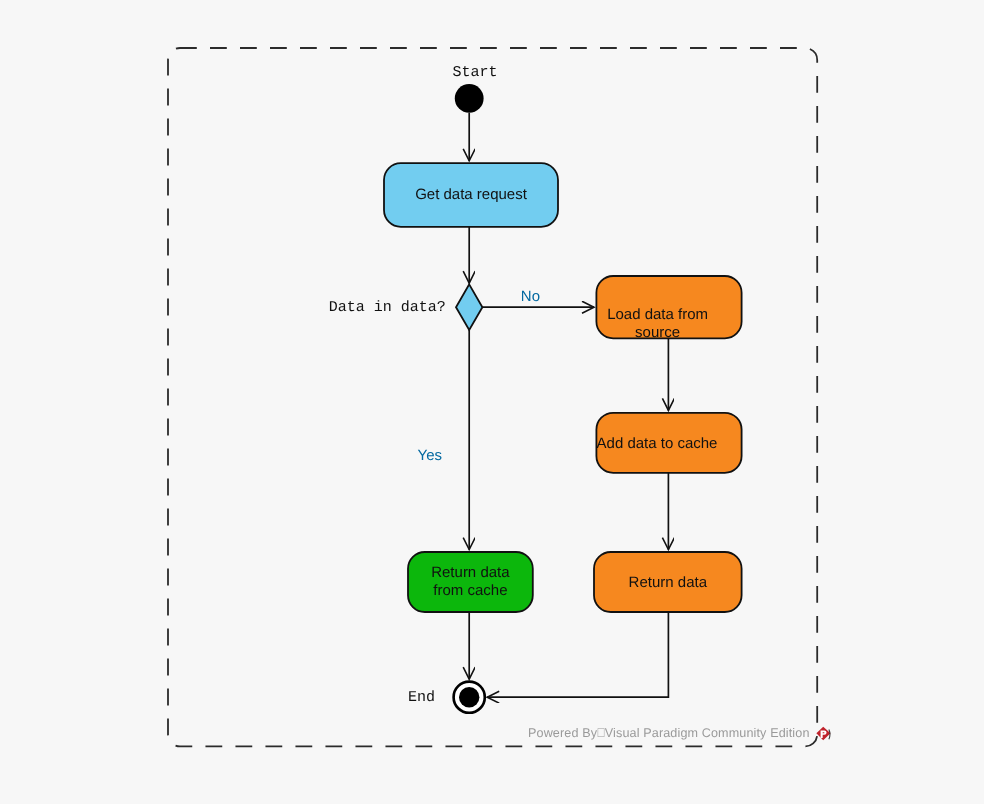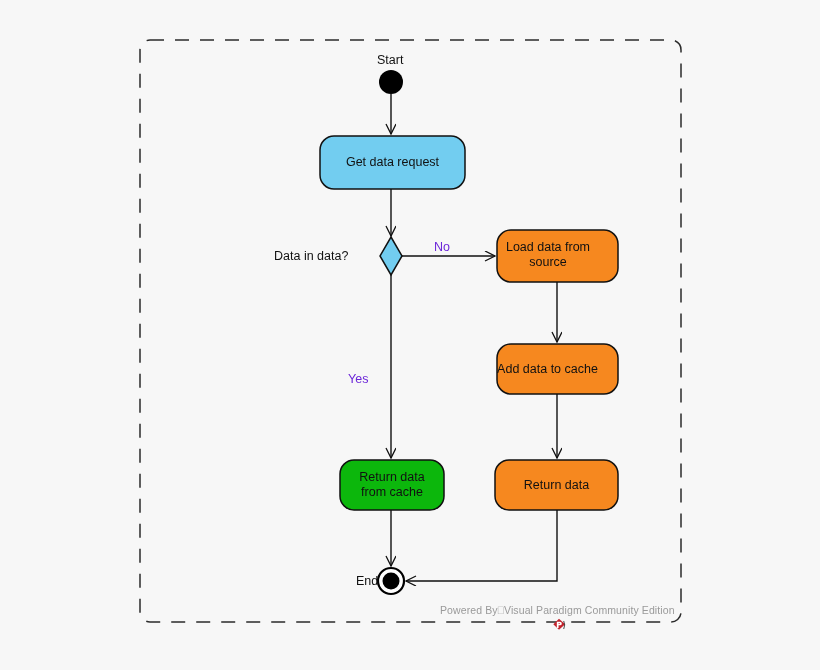--- a/index.html
+++ b/index.html
@@ -31,42 +31,41 @@
     text-align: center;
     color: #111111;
     font-size: 12.5px;
     line-height: 15px;
     font-family: "Liberation Sans", sans-serif;
     white-space: pre-line;
     pointer-events: none;
   }
   .edge-label {
     position: absolute;
-    color: #6d28d9;
+    color: #0369a1;
     font-size: 12.5px;
     font-family: "Liberation Sans", sans-serif;
   }
   .outside-label {
     position: absolute;
     color: #111111;
     font-size: 12.5px;
-    font-family: Liberation Sans, sans-serif;
+    font-family: Liberation Mono, monospace;
   }
   .watermark {
     position: absolute;
     left: 440px;
     top: 604px;
     font-size: 10.5px;
     color: #9a9a9a;
     font-family: "Liberation Sans", sans-serif;
     letter-spacing: 0.1px;
     white-space: nowrap;
     display: flex;
     align-items: center;
-    flex-direction: column;
   }
   .watermark .vp-logo {
     display: inline-block;
     margin-left: 4px;
     width: 14px;
     height: 14px;
     position: relative;
     top: 1px;
   }
 </style>
@@ -135,31 +134,31 @@
       <circle cx="391" cy="581" r="8.5" fill="#000000"></circle>
     </g>
   </svg>
 
   <div class="outside-label" style="left:377px; top:53px;">Start</div>
 
   <div class="node-label" style="left:320px; top:155px; width:145px;text-align:center;">Get data request</div>
 
   <div class="outside-label" style="left:274px; top:249px;">Data in data?</div>
 
-  <div class="node-label" style="left:497px; top:240px; width:102px;">Load data from
+  <div class="node-label" style="left:497px; top:255px; width:102px;">Load data from
 source</div>
 
   <div class="node-label" style="left:497px; top:362px; width:101px;">Add data to cache</div>
 
   <div class="node-label" style="left:340px; top:470px; width:104px;">Return data
 from cache</div>
 
   <div class="node-label" style="left:495px; top:478px; width:123px;">Return data</div>
 
-  <div class="outside-label" style="left:356px; top:574px;">End</div>
+  <div class="outside-label" style="left:340px; top:574px;">End</div>
 
   <div class="edge-label" style="left:434px; top:240px;">No</div>
 
   <div class="edge-label" style="left:348px; top:372px;">Yes</div>
 
   <div class="watermark">
     <span>Powered By⎕Visual Paradigm Community Edition</span>
     <span class="vp-logo">
       <svg viewBox="0 0 16 16" width="14" height="14" xmlns="http://www.w3.org/2000/svg">
         <polygon points="8,0.8 15,7 8,13.5 1.5,7" fill="#c0232c"></polygon>

